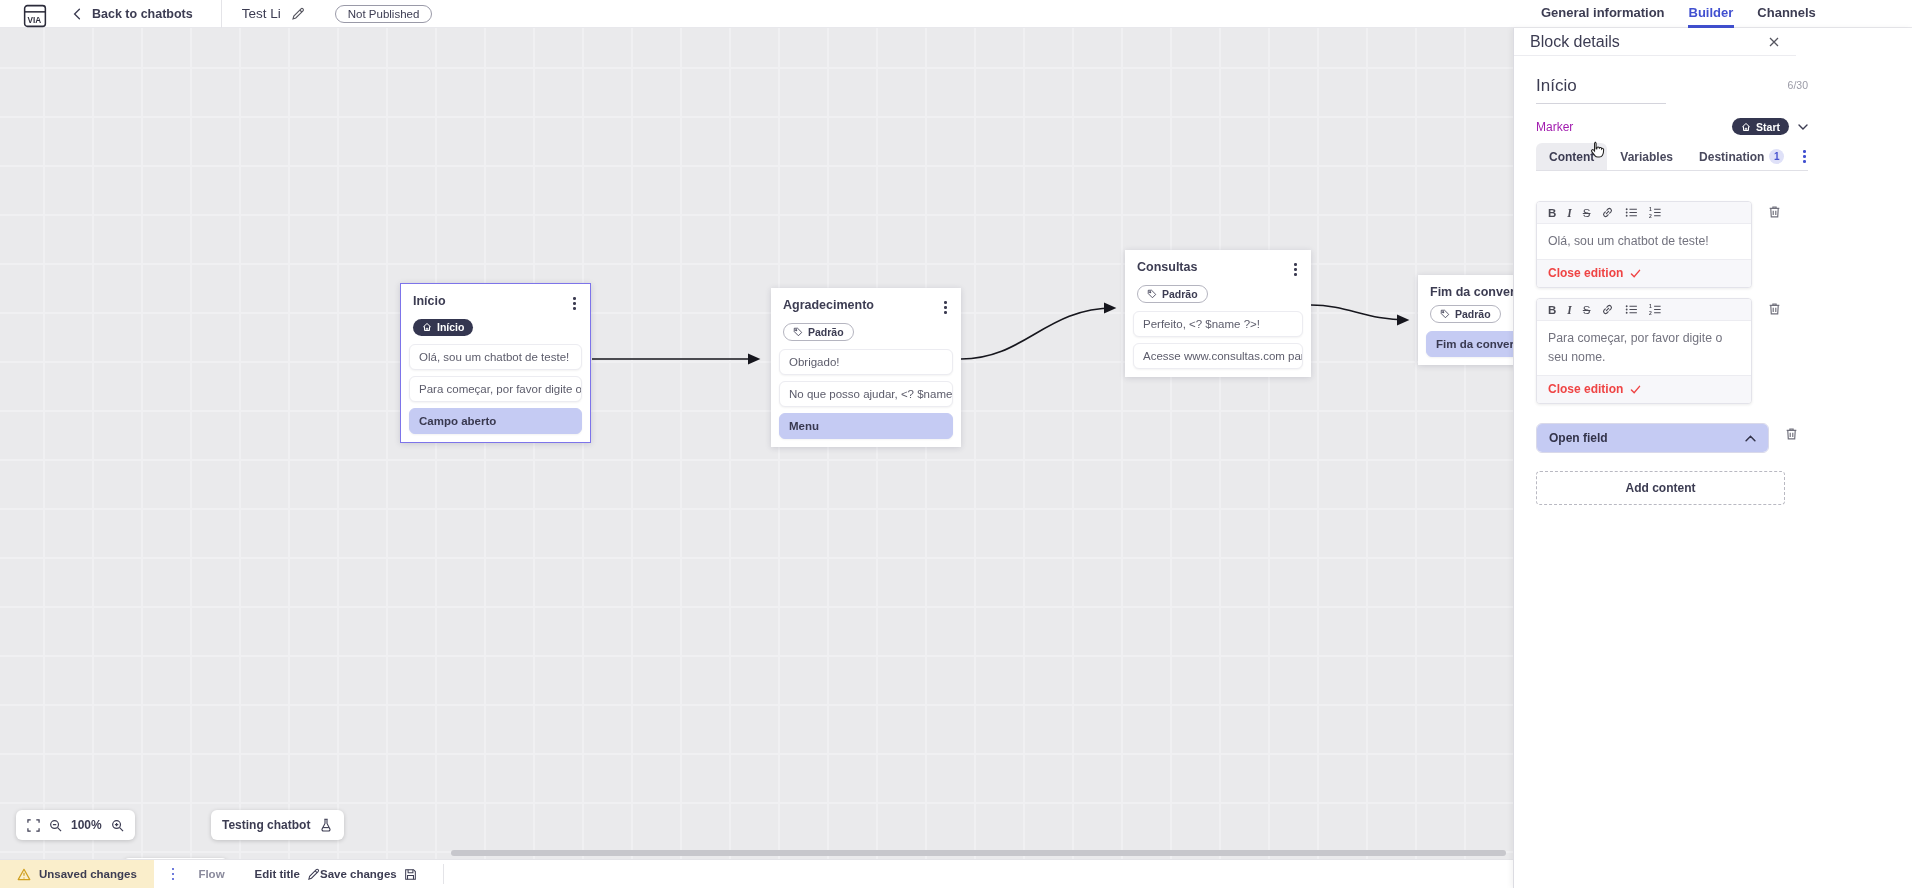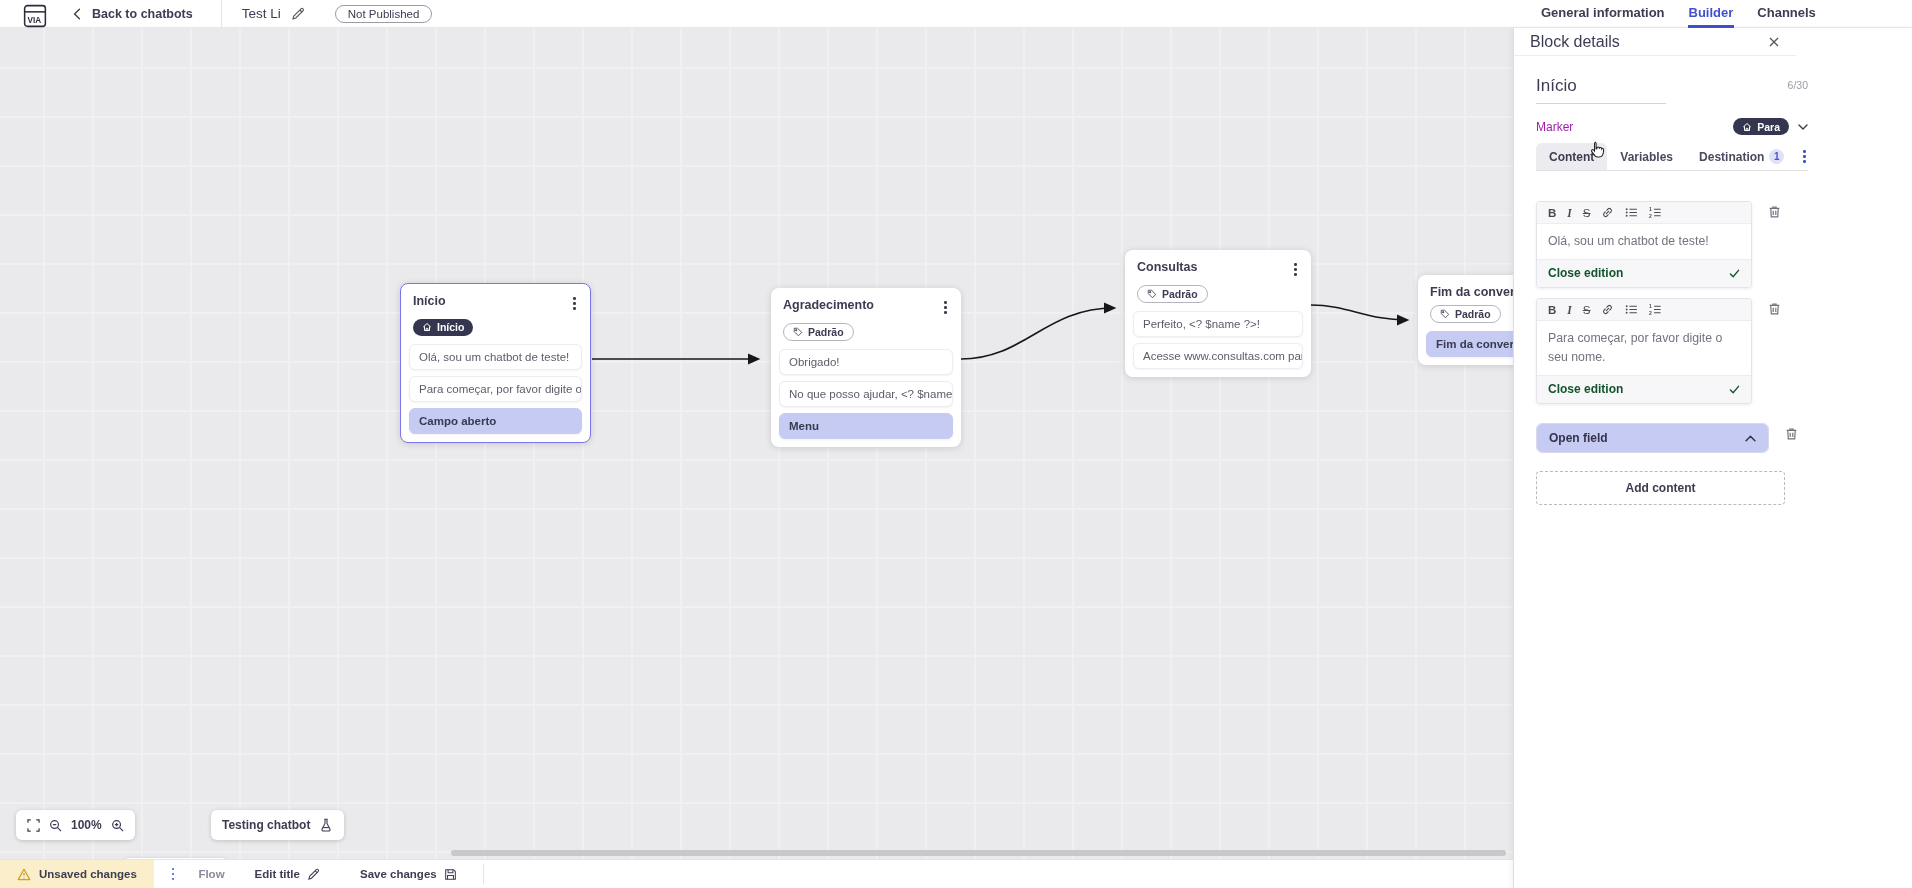--- a/index.html
+++ b/index.html
@@ -23,21 +23,21 @@
   .ttab.active { color:#4150d0; box-shadow:inset 0 -3px 0 #4150d0; }
 
   
   .canvas { position:absolute; left:0; top:28px; width:1513px; height:831px; overflow:hidden;
     background-color:#eaeaec;
     background-image:linear-gradient(#f0f0f2 2px, transparent 2px),
                      linear-gradient(90deg, #f0f0f2 2px, transparent 2px);
     background-size:49px 49px; background-position:-6px -10px; }
   .arrows { position:absolute; left:0; top:0; width:1513px; height:831px; pointer-events:none; }
 
-  .card { position:absolute; background:#fff; border-radius:8px; padding:10px 0 8px;
+  .card { position:absolute; background:#fff; border-radius:0; padding:10px 0 8px;
     box-shadow:0 1px 6px rgba(40,40,70,.16); }
   .card.selected { border:1px solid #7d74ea; }
   .card-head { display:flex; justify-content:space-between; align-items:flex-start; padding:0 12px; }
   .card-title { font-size:12.5px; font-weight:700; color:#3c3c52; }
   .kebab { display:flex; flex-direction:column; gap:2.5px; padding:3px 2px; cursor:pointer; }
   .kebab i { width:2.6px; height:2.6px; border-radius:50%; background:#3c3c52; }
   .kebab.blue i { background:#4150d0; }
   .pill-dark { display:inline-flex; align-items:center; gap:5px; background:#343650; color:#fff;
     border-radius:10px; padding:2.5px 9px; font-size:10.5px; font-weight:700; margin:6px 12px 0; }
   .pill-tag { display:inline-flex; align-items:center; gap:5px; border:1px solid #b5b5c0; color:#3c3c52;
@@ -102,21 +102,21 @@
   .editor-row.first { margin-top:30px; }
   .editor { width:216px; border:1px solid #e3e3ea; border-radius:4px; background:#fff;
     box-shadow:0 1px 3px rgba(0,0,0,.08); overflow:hidden; }
   .ed-toolbar { height:22px; background:#f7f7fa; border-bottom:1px solid #ececf1; display:flex;
     align-items:center; gap:11px; padding:0 11px; color:#4a4a55; }
   .tb { font-size:11.5px; font-weight:700; cursor:pointer; display:flex; align-items:center; }
   .tb.it { font-style:italic; font-family:"Liberation Serif", serif; }
   .tb.st { text-decoration:line-through; font-weight:400; }
   .ed-content { padding:8px 11px; font-size:12.3px; color:#73737f; line-height:1.55; min-height:33px; cursor:text; }
   .ed-footer { background:#f7f7fa; border-top:1px solid #ececf1; padding:6px 11px 7px; display:flex;
-    justify-content:space-between; align-items:center; gap:7px; color:#14532d; font-weight:700; font-size:12px; cursor:pointer; }
+    justify-content:flex-start; align-items:center; gap:7px; color:#ef4444; font-weight:700; font-size:12px; cursor:pointer; }
   .trash-btn { color:#70707c; margin-top:3px; cursor:pointer; }
 
   .of-row { display:flex; align-items:flex-start; gap:15px; margin-top:19px; }
   .openfield { width:233px; border:1px solid #d9d9ea; border-radius:6px; overflow:hidden; }
   .of-head { background:#c5cbf3; padding:7px 12px; display:flex; justify-content:space-between;
     align-items:center; font-size:12px; font-weight:700; color:#33334a; cursor:pointer; }
   .of-body { background:#fff; padding:13px 14px 16px 18px; }
   .ft-label { font-size:12px; color:#55555f; margin-bottom:9px; }
   .radio-line { display:flex; align-items:center; gap:18px; }
   .radio-opt { display:flex; align-items:center; gap:8px; font-size:12.5px; color:#3c3c52; cursor:pointer; }
@@ -336,21 +336,21 @@
     </span>
     <span class="sb-item" style="margin-left:30px">
       <span>Edit title</span>
       <span>
         <svg viewBox="0 0 14 14" width="13" height="13" fill="none" stroke="#3c3c52" stroke-width="1.1">
             <path d="M2 12l.8-3L10 1.8a1.4 1.4 0 0 1 2 2L4.8 11 2 12z"></path>
             <path d="M8.8 3l2 2"></path>
           </svg>
       </span>
     </span>
-    <span class="sb-item" style="margin-left:40px">
+    <span class="sb-item" style="">
       <span>Save changes</span>
       <span>
         <svg viewBox="0 0 14 14" width="13" height="13" fill="none" stroke="#3c3c52" stroke-width="1.1">
             <path d="M1.8 1.8h8.4l2 2v8.4H1.8z"></path>
             <path d="M4.4 1.8v3.2h5.2V1.8M3.8 12.2V8h6.4v4.2"></path>
           </svg>
       </span>
     </span>
     <span class="sb-div"></span>
   </div>
@@ -372,21 +372,21 @@
 
       <div class="marker-row">
         <span class="marker-label">Marker</span>
         <span class="marker-right">
           <span class="pill-dark">
             <span>
               <svg viewBox="0 0 12 12" width="10" height="10" fill="none" stroke="#fff" stroke-width="1.2">
                   <path d="M1.5 6 6 1.8 10.5 6M3 5.2v5h6v-5M5 10.2V7.6h2v2.6"></path>
                 </svg>
             </span>
-            <span>Para</span>
+            <span>Start</span>
           </span>
           <span>
             <svg viewBox="0 0 10 6" width="10" height="6" fill="none" stroke="#3c3c52" stroke-width="1.4" stroke-linecap="round">
                 <path d="M1 1l4 4 4-4"></path>
               </svg>
           </span>
         </span>
       </div>
 
       <div class="panel-tabs">

